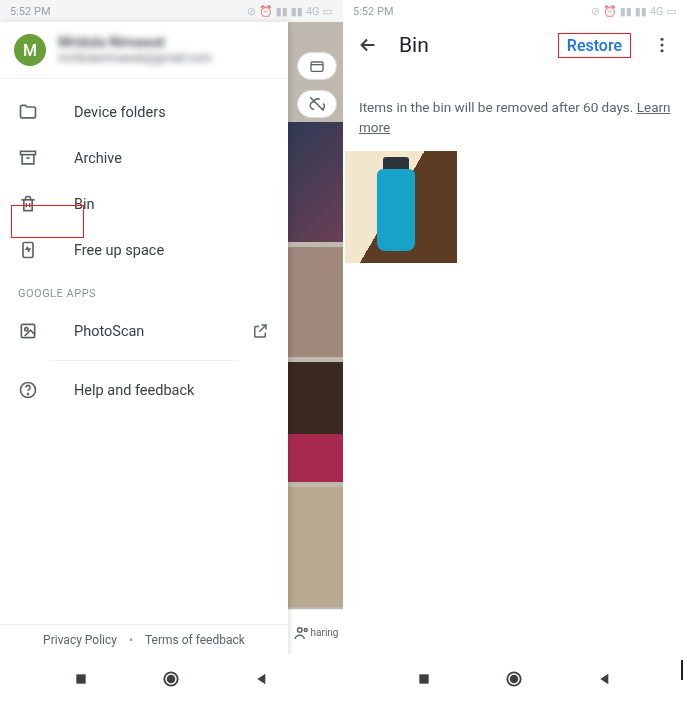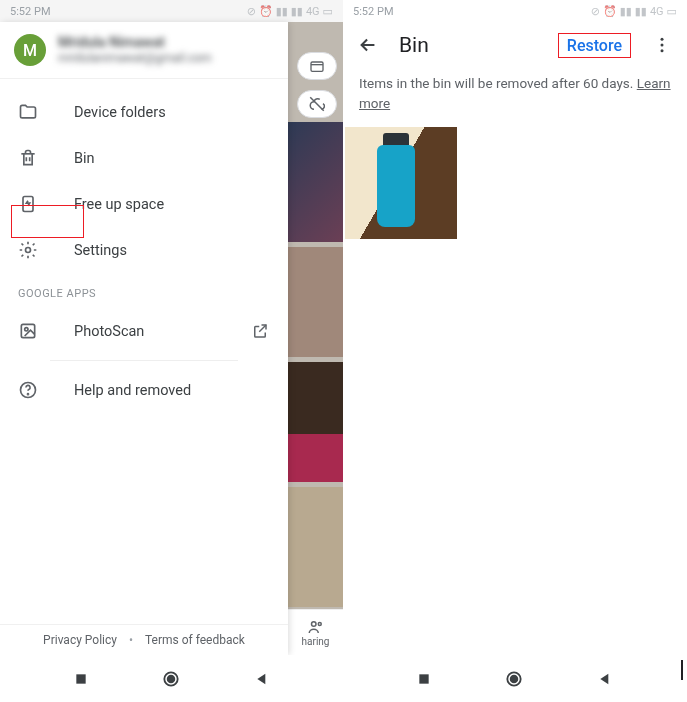--- a/index.html
+++ b/index.html
@@ -77,21 +77,21 @@
     .bg-photos .thumb {
       position:absolute;
       left: 288px;
       width: 55px;
       background:#7a6a5c;
     }
     .bg-bottom-tab {
       position: absolute;
       bottom: 0; left: 288px; width: 55px; height: 46px;
       background: #fff;
-      display:flex;flex-direction:column;align-items:center;justify-content:center;
+      display:flex;flex-direction:row;align-items:center;justify-content:center;
       font-size: 10px; color:#5f6368;
       border-top:1px solid #eee;
     }
     .drawer {
       position: absolute;
       top: 22px;
       left: 0;
       width: 288px;
       bottom: 0;
       background: #fff;
@@ -206,20 +206,21 @@
       color: #1a73e8;
       font-weight: 500;
       padding: 4px 6px;
       cursor:pointer;
     }
     .info-text {
       font-size: 13.5px;
       color: #5f6368;
       padding: 6px 16px 14px;
       line-height: 1.45;
+      margin-top: 24px;
     }
     .info-text .learn-more {
       text-decoration: underline;
       cursor:pointer;
     }
     .bin-grid {
       display: flex;
       padding-left: 2px;
     }
     .bin-thumb {
@@ -336,45 +337,46 @@
           <span class="nav-icon">
             <svg width="20" height="20" viewBox="0 0 24 24" fill="none" stroke="currentColor" stroke-width="2">
                 <path d="M3 6a2 2 0 0 1 2-2h4l2 2h8a2 2 0 0 1 2 2v9a2 2 0 0 1-2 2H5a2 2 0 0 1-2-2V6z"></path>
               </svg>
           </span>
           <span>Device folders</span>
         </div>
         <div class="nav-item">
           <span class="nav-icon">
             <svg width="20" height="20" viewBox="0 0 24 24" fill="none" stroke="currentColor" stroke-width="2">
+                <rect x="3" y="4" width="18" height="4"></rect>
+                <path d="M5 8v11h14V8"></path>
+                <path d="M10 12h4"></path>
+              </svg>
+          </span>
+          <span>Archive</span>
+        </div>
+        <div class="nav-item">
+          <span class="nav-icon">
+            <svg width="20" height="20" viewBox="0 0 24 24" fill="none" stroke="currentColor" stroke-width="2">
                 <path d="M4 7h16"></path>
                 <path d="M7 7v13h10V7"></path>
                 <path d="M10 11v5M14 11v5"></path>
                 <path d="M9 7V5a2 2 0 0 1 2-2h2a2 2 0 0 1 2 2v2"></path>
               </svg>
           </span>
           <span>Bin</span>
         </div>
         <div class="nav-item">
           <span class="nav-icon">
             <svg width="20" height="20" viewBox="0 0 24 24" fill="none" stroke="currentColor" stroke-width="2">
                 <rect x="6" y="3" width="12" height="18" rx="2"></rect>
                 <path d="M12 8l-2 3h4l-2 3"></path>
               </svg>
           </span>
           <span>Free up space</span>
-        </div>
-        <div class="nav-item">
-          <span class="nav-icon">
-            <svg width="20" height="20" viewBox="0 0 24 24" fill="none" stroke="currentColor" stroke-width="2">
-                <circle cx="12" cy="12" r="3"></circle>
-                <path d="M12 2v3M12 19v3M4.2 4.2l2.1 2.1M17.7 17.7l2.1 2.1M2 12h3M19 12h3M4.2 19.8l2.1-2.1M17.7 6.3l2.1-2.1"></path>
-              </svg>
-          </span>
-          <span>Settings</span>
         </div>
 
         <div class="nav-section">Google Apps</div>
 
         <div class="nav-item">
           <span class="nav-icon">
             <svg width="20" height="20" viewBox="0 0 24 24" fill="none" stroke="currentColor" stroke-width="2">
                 <rect x="4" y="4" width="16" height="16" rx="2"></rect>
                 <circle cx="10" cy="10" r="2"></circle>
                 <path d="M20 16l-5-5-7 7"></path>
@@ -393,21 +395,21 @@
         <hr class="divider">
 
         <div class="nav-item">
           <span class="nav-icon">
             <svg width="20" height="20" viewBox="0 0 24 24" fill="none" stroke="currentColor" stroke-width="2">
                 <circle cx="12" cy="12" r="9"></circle>
                 <path d="M9.5 9a2.5 2.5 0 1 1 3.5 2.3c-.8.4-1 1-1 1.7"></path>
                 <circle cx="12" cy="17" r="0.6" fill="currentColor"></circle>
               </svg>
           </span>
-          <span>Help and removed</span>
+          <span>Help and feedback</span>
         </div>
       </div>
 
       <div class="footer">
         <span>Privacy Policy</span>
         <span class="dot">•</span>
         <span>Terms of feedback</span>
       </div>
 
       <div class="highlight-bin"></div>

